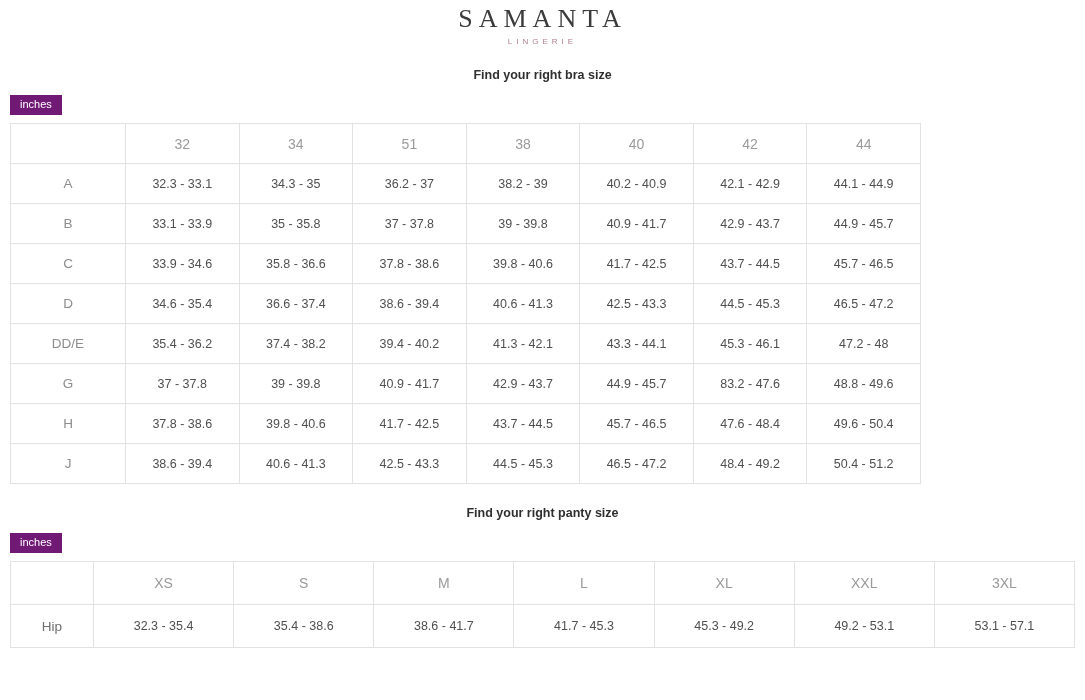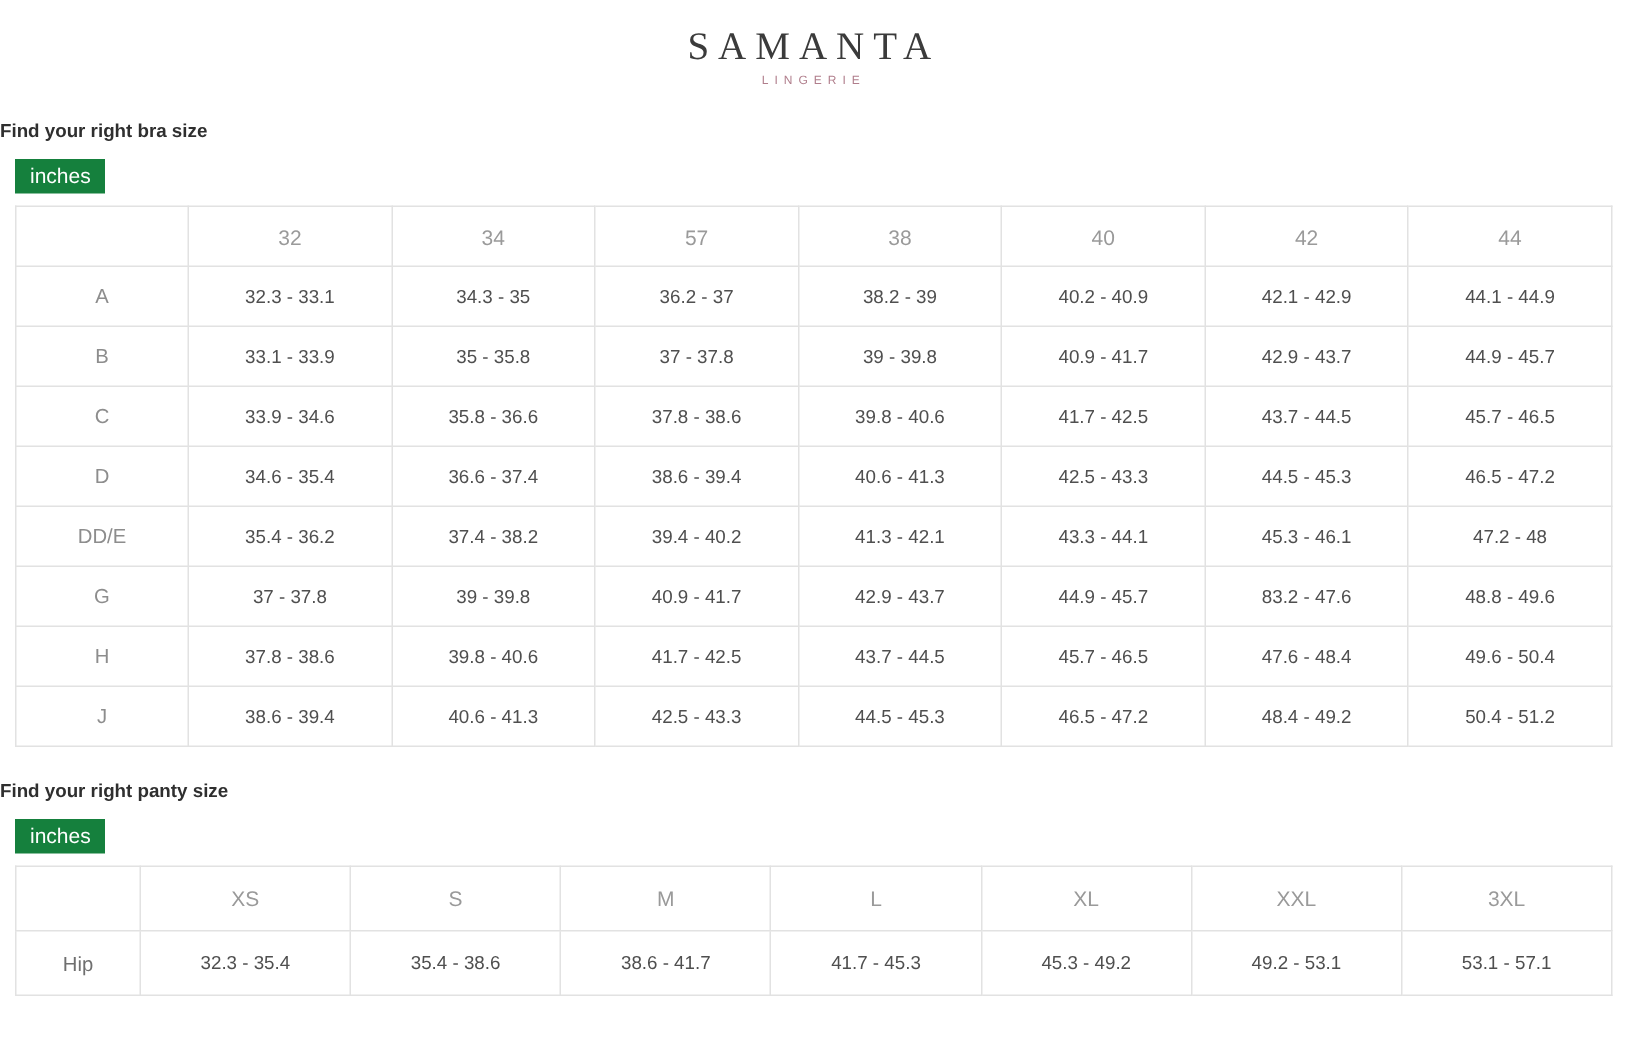--- a/index.html
+++ b/index.html
@@ -14,60 +14,60 @@
     color: #4a4a4a;
     overflow: hidden;
   }
   .page {
     width: 1085px;
     position: relative;
   }
   
   .brand {
     text-align: center;
-    padding-top: 16px;
+    padding-top: 4px;
   }
   .brand-name {
     font-family: "Liberation Serif", serif;
     font-size: 26px;
     letter-spacing: 6px;
     color: #3b3b3b;
     font-weight: 400;
   }
   .brand-sub {
     font-size: 8px;
     letter-spacing: 4px;
     color: #b07e8c;
     margin-top: 3px;
   }
   
   .section-title {
-    text-align: left;
+    text-align: center;
     font-size: 12.5px;
     font-weight: bold;
     color: #2f2f2f;
     margin-top: 22px;
     margin-bottom: 12px;
   }
   
   .unit-tab-row {
     padding-left: 10px;
   }
   .unit-tab {
     display: inline-block;
-    background: #15803d;
+    background: #701a75;
     color: #ffffff;
-    font-size: 14px;
+    font-size: 11px;
     padding: 4px 10px 5px 10px;
     line-height: 1;
   }
   
   table {
     border-collapse: collapse;
-    width: 1065px;
+    width: 911px;
     margin: 0 10px;
     table-layout: fixed;
   }
   td, th {
     border: 1px solid #e2e2e2;
     text-align: center;
     font-size: 12.5px;
     color: #4f4f4f;
     font-weight: normal;
     height: 39px;
@@ -115,21 +115,21 @@
   </div>
 
   <div class="spacer-8"></div>
 
   <table class="bra-table">
     <thead>
       <tr>
         <td class="col-label corner"></td>
         <td>32</td>
         <td>34</td>
-        <td>57</td>
+        <td>51</td>
         <td>38</td>
         <td>40</td>
         <td>42</td>
         <td>44</td>
       </tr>
     </thead>
     <tbody>
 
       <tr>
         <td class="col-label row-label">A</td>

